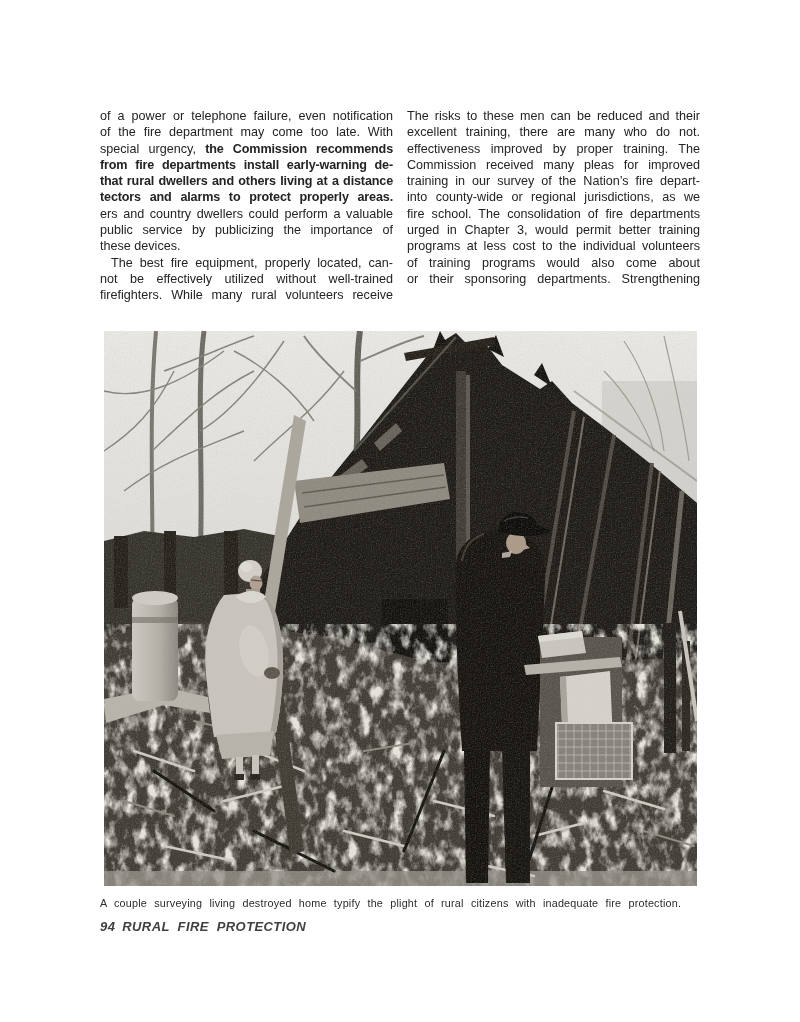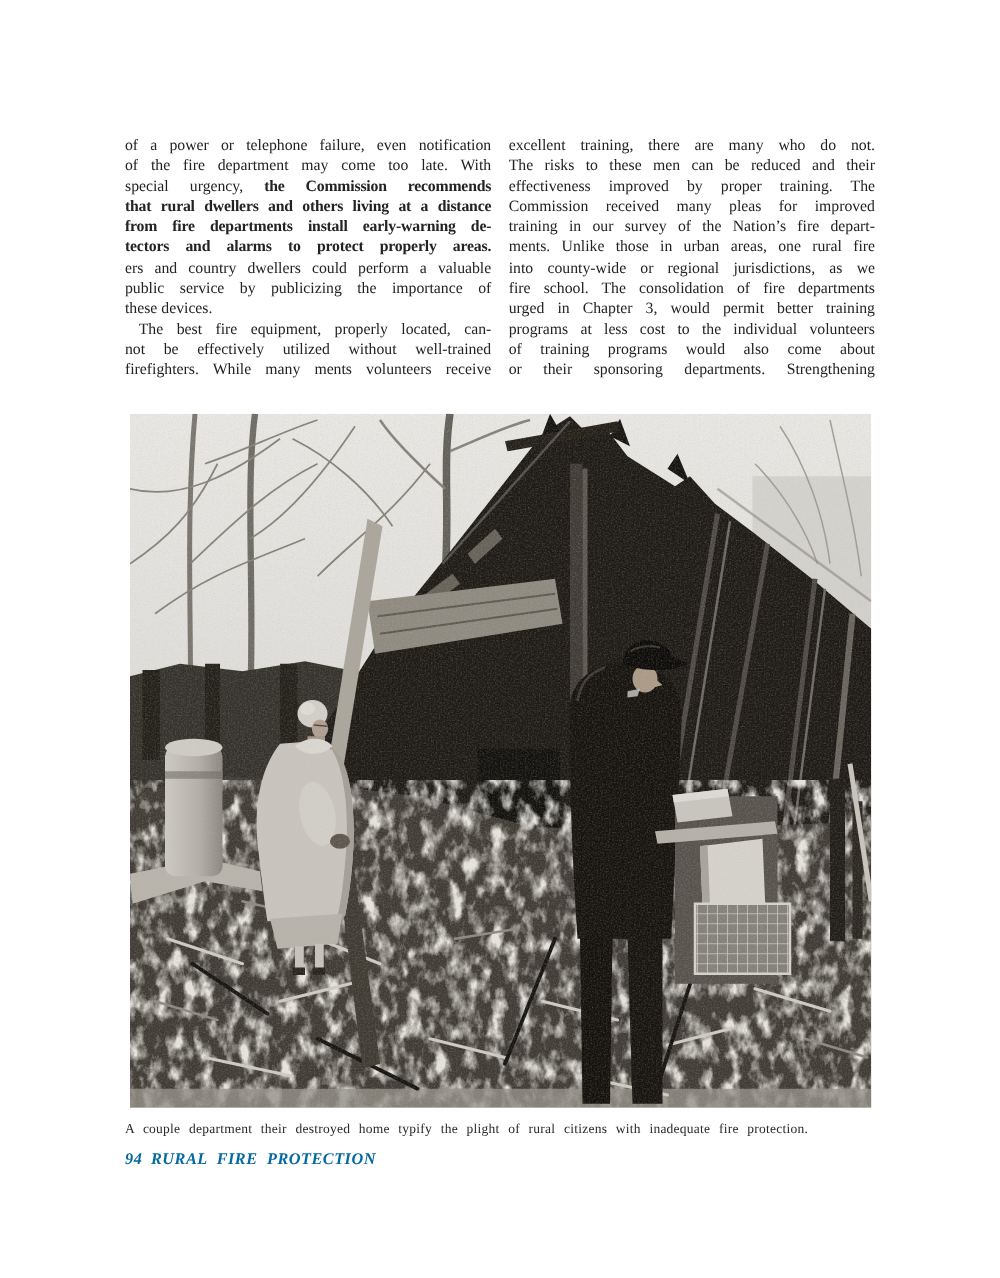--- a/index.html
+++ b/index.html
@@ -1,18 +1,18 @@
 <!DOCTYPE html>
 <html><head>
 <meta charset="utf-8">
 <style>
   html,body { margin:0; padding:0; background:#ffffff; }
   .page {
     position:relative; width:800px; height:1022px; background:#ffffff;
-    overflow:hidden; font-family:Liberation Serif, serif;
+    overflow:hidden; font-family:Liberation Sans, sans-serif;
     color:#232323;
   }
   
   .text-columns {
     position:absolute; left:100px; top:108px; width:600px;
     display:flex; gap:14px;
   }
   .tcol { width:293px; }
   .tline {
     font-size:12.6px; line-height:16.3px; height:16.3px;
@@ -29,51 +29,50 @@
   .photo svg { display:block; }
   
   .caption {
     position:absolute; left:100px; top:897px; width:620px; margin:0;
     font-size:10.8px; letter-spacing:0.2px; word-spacing:4px; color:#2b2b2b;
   }
   
   .footer {
     position:absolute; left:100px; top:919px; margin:0;
     font-size:13px; font-weight:bold; font-style:italic;
-    letter-spacing:0.4px; word-spacing:4px; color:#0369a1;
+    letter-spacing:0.4px; word-spacing:4px; color:#404040;
   }
   .footer .pgnum { margin-right:7px; }
 </style>
 </head>
 <body>
 
 <div class="page">
 
   <div class="text-columns">
     <div class="tcol">
         <div class="tline just"><span>of a power or telephone failure, even notification</span></div>
         <div class="tline just"><span>of the fire department may come too late. With</span></div>
         <div class="tline just"><span>special urgency, </span><span class="b">the Commission recommends</span></div>
+        <div class="tline just"><span class="b">from fire departments install early-warning de-</span></div>
         <div class="tline just"><span class="b">that rural dwellers and others living at a distance</span></div>
-        <div class="tline just"><span class="b">from fire departments install early-warning de-</span></div>
         <div class="tline just"><span class="b">tectors and alarms to protect properly areas.</span></div>
         <div class="tline just"><span>ers and country dwellers could perform a valuable</span></div>
         <div class="tline just"><span>public service by publicizing the importance of</span></div>
         <div class="tline"><span>these devices.</span></div>
         <div class="tline just ind"><span>The best fire equipment, properly located, can-</span></div>
         <div class="tline just"><span>not be effectively utilized without well-trained</span></div>
-        <div class="tline just"><span>firefighters. While many ments volunteers receive</span></div>
+        <div class="tline just"><span>firefighters. While many rural volunteers receive</span></div>
       </div>
     <div class="tcol">
+        <div class="tline just"><span>The risks to these men can be reduced and their</span></div>
         <div class="tline just"><span>excellent training, there are many who do not.</span></div>
-        <div class="tline just"><span>The risks to these men can be reduced and their</span></div>
         <div class="tline just"><span>effectiveness improved by proper training. The</span></div>
         <div class="tline just"><span>Commission received many pleas for improved</span></div>
         <div class="tline just"><span>training in our survey of the Nation’s fire depart-</span></div>
-        <div class="tline just"><span>ments. Unlike those in urban areas, one rural fire</span></div>
         <div class="tline just"><span>into county-wide or regional jurisdictions, as we</span></div>
         <div class="tline just"><span>fire school. The consolidation of fire departments</span></div>
         <div class="tline just"><span>urged in Chapter 3, would permit better training</span></div>
         <div class="tline just"><span>programs at less cost to the individual volunteers</span></div>
         <div class="tline just"><span>of training programs would also come about</span></div>
         <div class="tline just"><span>or their sponsoring departments. Strengthening</span></div>
       </div>
   </div>
 
   <figure class="photo">
@@ -249,19 +248,19 @@
       <g>
         <rect x="560" y="292" width="12" height="130" fill="#201d18"></rect>
         <rect x="578" y="310" width="8" height="110" fill="#2a2620"></rect>
         <path d="M576,280 L593,390" stroke="#c9c5bc" stroke-width="4" fill="none"></path>
       </g>
 
       <rect x="0" y="0" width="593" height="555" filter="url(#grain)" opacity="0.45"></rect>
     </svg>
   </figure>
 
-  <p class="caption">A couple department their destroyed home typify the plight of rural citizens with inadequate fire protection.</p>
+  <p class="caption">A couple surveying living destroyed home typify the plight of rural citizens with inadequate fire protection.</p>
 
   <p class="footer">
     <span class="pgnum">94</span><span>RURAL FIRE PROTECTION</span>
   </p>
 
 </div>
 
 </body></html>

